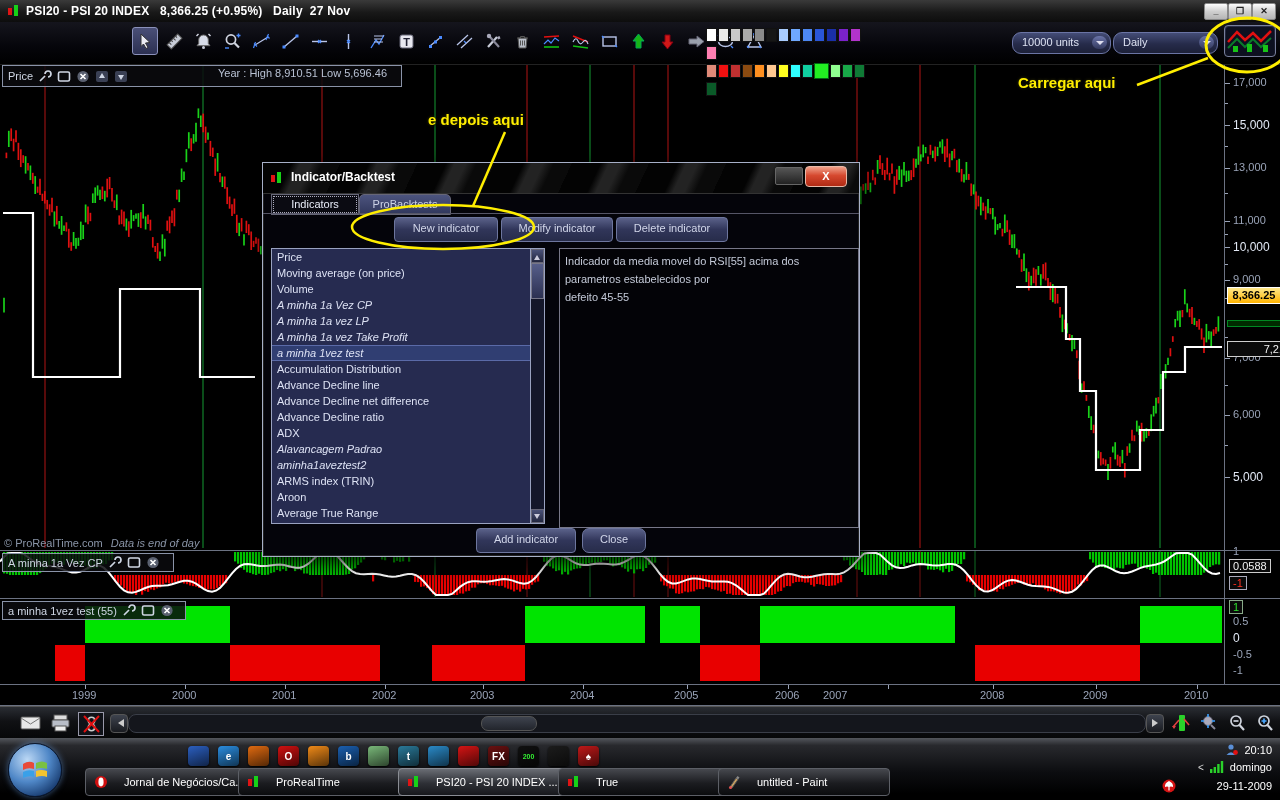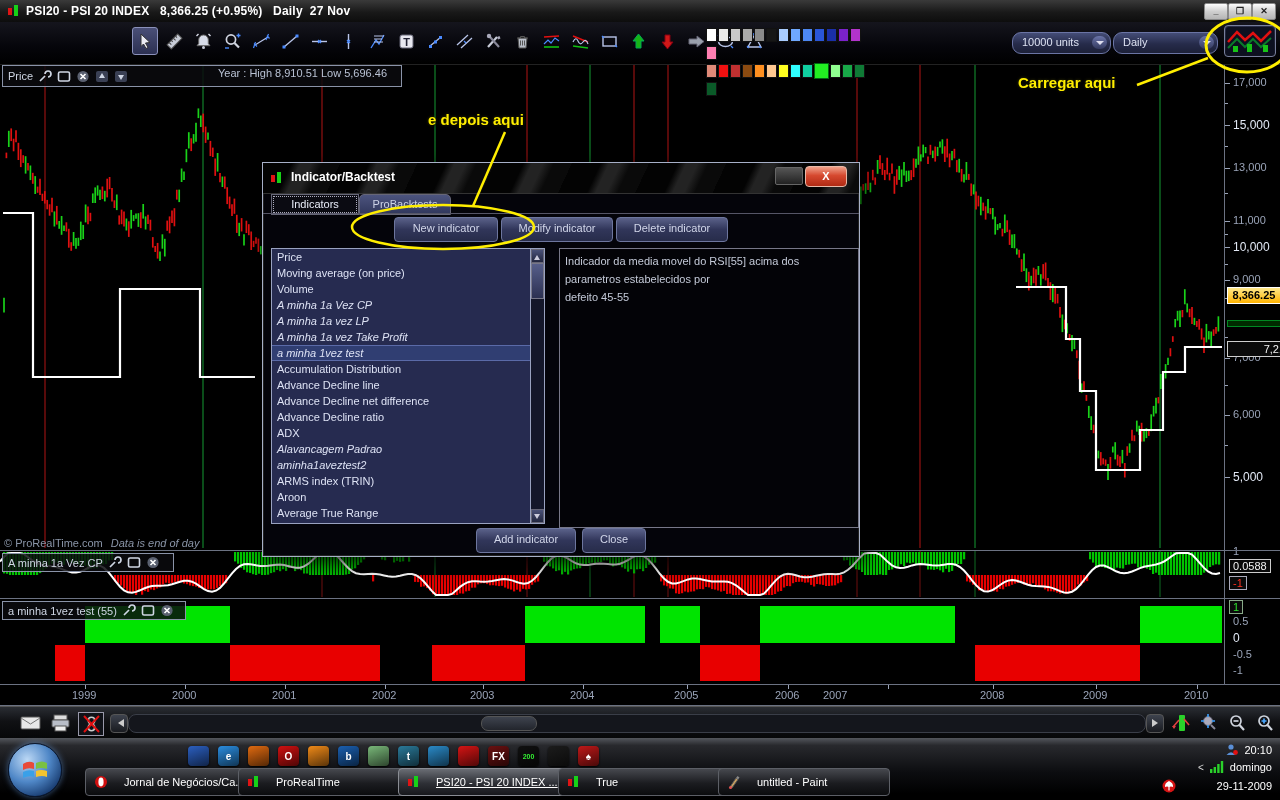--- a/index.html
+++ b/index.html
@@ -88,21 +88,21 @@
   .li.sel{background:#303e72;border-top:1px solid #5a6aa8;border-bottom:1px solid #5a6aa8;height:14px;line-height:14px;}
   #ind-scroll{position:absolute;left:267px;top:85px;width:13px;height:274px;background:#14172a;border:1px solid #99a2c0;}
   .scr-btn{position:absolute;left:0;width:11px;height:12px;background:linear-gradient(#4a5178,#22263f);border:1px solid #667;}
   .scr-btn:after{content:"";position:absolute;left:2px;border:3px solid transparent;}
   #scr-up{top:0;}#scr-up:after{top:2px;border-bottom:5px solid #ccd;}
   #scr-dn{bottom:0;}#scr-dn:after{top:4px;border-top:5px solid #ccd;}
   #scr-handle{position:absolute;left:0;top:14px;width:11px;height:34px;background:linear-gradient(#565e8a,#2c3152);border:1px solid #778;}
   #dlg-desc{position:absolute;left:296px;top:85px;width:288px;height:272px;background:#030307;
     border:1px solid #778;color:#c4cad8;font-size:11px;line-height:1.65;padding:3px 5px;}
   #btn-add{left:213px;top:365px;width:98px;}
-  #btn-close{left:319px;top:365px;width:62px;}
+  #btn-close{left:319px;top:365px;width:62px;border-radius:7px;}
   
   
   #bottom-bar{position:absolute;left:0;top:706px;width:1280px;height:32px;
     background:linear-gradient(#2a2d33,#101114 45%,#060708);border-top:1px solid #555;z-index:10;}
   .bb-ic{position:absolute;top:5px;width:24px;height:22px;display:flex;align-items:center;justify-content:center;}
   .bb-ic svg{width:21px;height:20px;}
   #unlink-box{border:1px solid #99a;background:#101218;}
   #hscroll{position:absolute;left:128px;top:7px;width:1016px;height:17px;background:#14161c;
     border:1px solid #3a3e48;border-radius:8px;}
   #hs-handle{position:absolute;left:352px;top:1px;width:54px;height:13px;background:linear-gradient(#3e434e,#22252c);border:1px solid #555;border-radius:7px;}
@@ -116,21 +116,21 @@
   #start-orb{position:absolute;left:8px;top:743px;width:52px;height:52px;border-radius:50%;
     background:radial-gradient(circle at 35% 30%,#bcd8f5,#4f87c7 45%,#173a6e 80%,#0a1c3a);
     border:1px solid #0a1830;box-shadow:0 0 6px rgba(120,180,255,.5);z-index:31;}
   #quicklaunch{position:absolute;left:188px;top:746px;display:flex;gap:9px;z-index:31;}
   .ql{width:21px;height:20px;border-radius:4px;display:flex;align-items:center;justify-content:center;
     color:#fff;font-size:10px;font-weight:bold;box-shadow:0 1px 2px #000;}
   #task-buttons{position:absolute;left:0;top:768px;width:1280px;height:28px;z-index:31;}
   .task-btn{position:absolute;top:0;height:26px;border-radius:4px;color:#fff;font-size:11px;
     background:linear-gradient(#46484e,#1b1c20 55%,#0b0c0e);border:1px solid #5c5f66;
     display:flex;align-items:center;gap:16px;padding:0 8px;white-space:nowrap;overflow:hidden;}
-  .task-btn.active{background:linear-gradient(#6a6d74,#2e3036 55%,#17181c);border:1px solid #8a8d94;text-decoration:underline;}
+  .task-btn.active{background:linear-gradient(#6a6d74,#2e3036 55%,#17181c);border:1px solid #8a8d94;}
   #tray{position:absolute;right:4px;top:740px;width:110px;height:58px;color:#fff;font-size:11px;z-index:31;}
   .tray-row{position:absolute;right:4px;white-space:nowrap;display:flex;align-items:center;gap:6px;}
   
   #overlay{position:absolute;left:0;top:0;width:1280px;height:800px;z-index:50;pointer-events:none;}
   .ann{position:absolute;color:#ffee00;font-size:15px;font-weight:bold;z-index:51;
     text-shadow:1px 1px 2px #000,0 0 3px #440;}
 </style>
 </head>
 <body>
 

